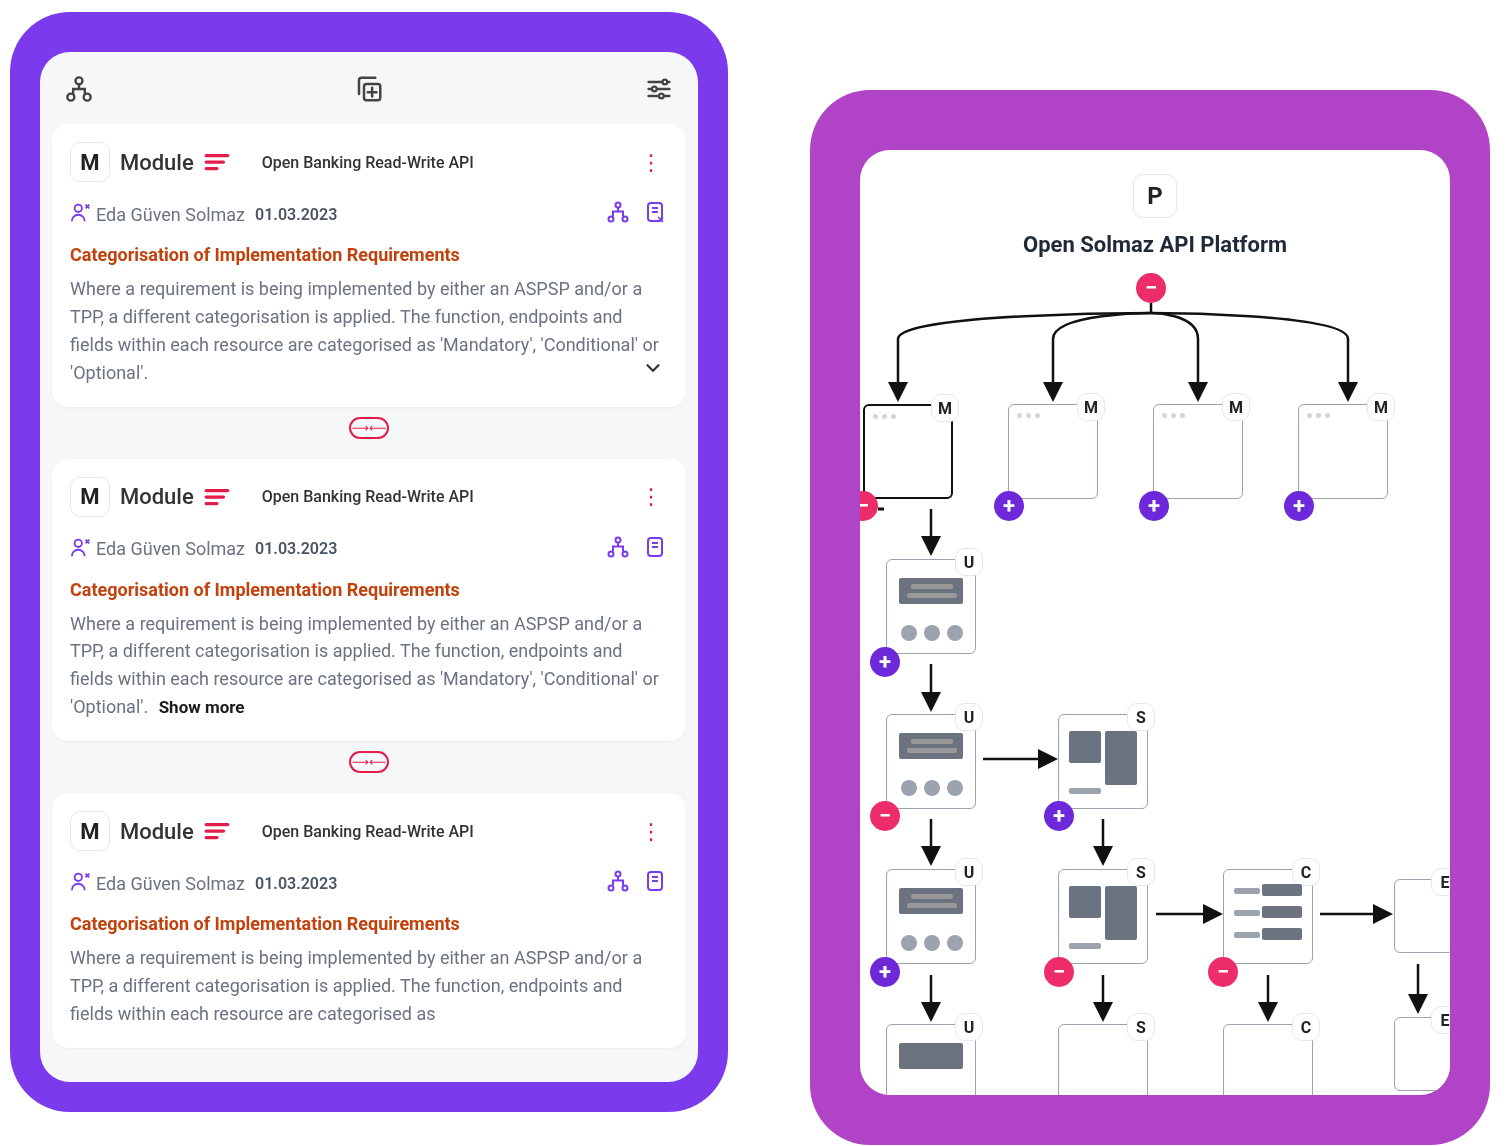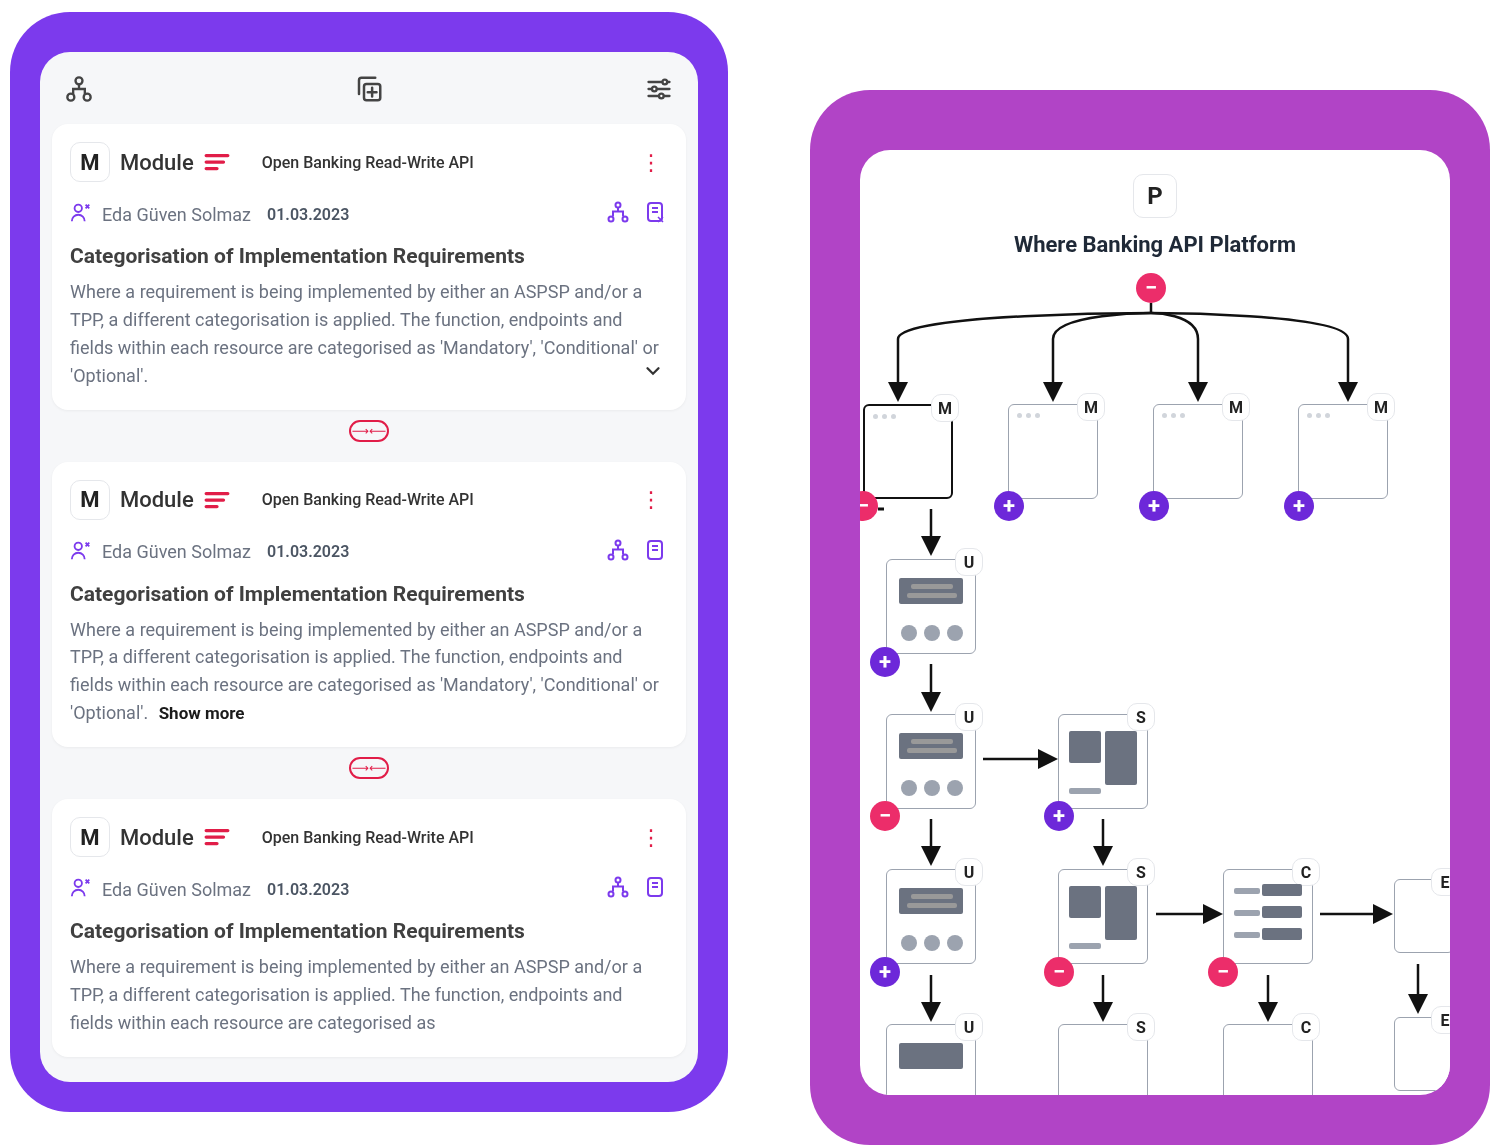--- a/index.html
+++ b/index.html
@@ -38,27 +38,27 @@
   .mbadge {
     background:#fff; border:1px solid #e5e7eb; border-radius:10px;
     width:40px; height:40px; display:flex; align-items:center; justify-content:center;
     font-weight:700; font-size:22px; color:#222;
   }
   .mtype { font-size:22px; font-weight:500; color:#333; }
   .lines-ico { color:#E11D48; display:flex; align-items:center; }
   .api-name { flex:1; font-size:16px; color:#333; padding-left:22px; font-weight:500; }
   .kebab { color:#E11D48; font-size:22px; padding:0 6px; }
 
-  .meta-row { display:flex; align-items:center; gap:10px; margin-top:18px; }
+  .meta-row { display:flex; align-items:center; gap:4px; margin-top:18px; }
   .person-ico { color:#7C3AED; }
   .author { color:#6B7280; font-size:18px; }
   .date { color:#4B5563; font-size:16px; font-weight:600; margin-left:6px; }
   .meta-right { margin-left:auto; display:flex; gap:14px; color:#7C3AED; }
 
-  .card-title { font-size:21px; font-weight:700; color:#404040; margin-top:16px; }
+  .card-title { font-size:18px; font-weight:700; color:#c2410c; margin-top:16px; }
   .card-body { font-size:18px; color:#6B7280; line-height:1.55; margin-top:10px; position:relative; }
   .chev { position:absolute; right:4px; bottom:0px; color:#333; }
   .showmore { font-size:17px; font-weight:700; color:#1b1b1b; margin-left:6px;text-align:center; }
 
   .link-chip {
     display:flex; justify-content:center; margin:8px 0 20px 0;
   }
   .link-chip span {
     border:2px solid #E11D48; color:#E11D48; border-radius:999px;
     width:40px; height:22px; display:flex; align-items:center; justify-content:center;
@@ -299,21 +299,21 @@
       </div>
     </div>
 
   </div>
 </div>
 
 <div class="right-outer">
   <div class="right-inner">
     <div class="plat-head">
       <div class="pbadge">P</div>
-      <div class="plat-title">Where Banking API Platform</div>
+      <div class="plat-title">Open Solmaz API Platform</div>
     </div>
 
     <div class="diagram">
 
       <div class="dot minus" style="left:258px; top:4px;">−</div>
 
       <svg class="arrows">
         <defs>
             <marker id="ah" markerWidth="8" markerHeight="8" refX="6" refY="4" orient="auto">
               <path d="M0,0 L8,4 L0,8 z" fill="#111"></path>

